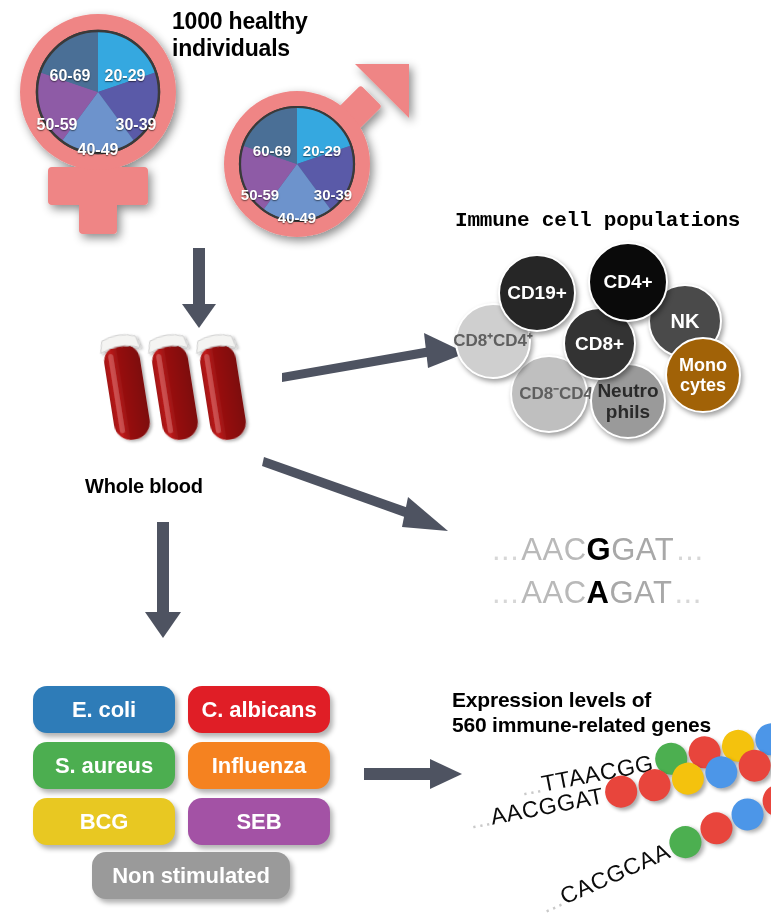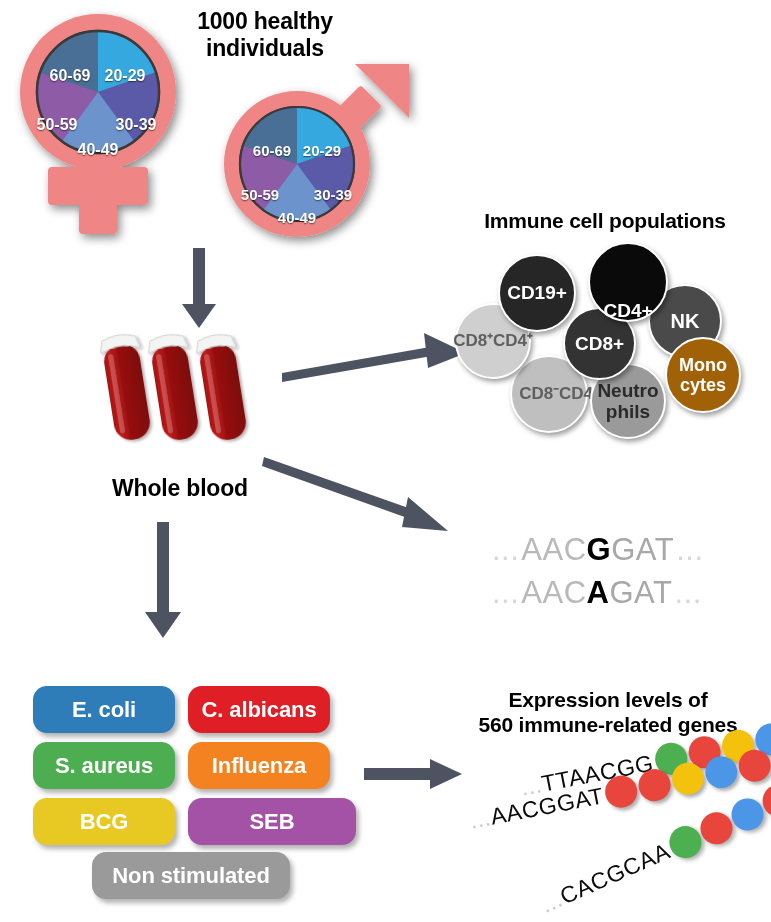--- a/index.html
+++ b/index.html
@@ -10,21 +10,20 @@
     overflow: hidden;
   }
   #stage { position: relative; width: 771px; height: 922px; background:#fff; }
 
   .abs { position: absolute; }
 
   
   .heading {
     font-weight: bold;
     color: #000;
-    text-align: center;
     line-height: 1.18;
     letter-spacing: -0.2px;
   }
 
   
   .gender { position:absolute; }
   .gender svg { display:block; overflow: visible; }
 
   .pie-label {
     position:absolute;
@@ -211,21 +210,21 @@
       </g>
 
       <g transform="rotate(-9 128 62)" filter="url(#tubeShadow)">
         <rect x="110" y="14" width="36" height="96" rx="17" fill="url(#bloodGrad)"></rect>
         <path d="M108,20 q20,-9 40,0 l-3,-12 q-17,-7 -34,0 Z" fill="#f4f4f2" stroke="#cfcfcf" stroke-width="1"></path>
         <rect x="115" y="22" width="5" height="80" rx="2.5" fill="#ffffff" opacity="0.22"></rect>
       </g>
     </svg>
   </div>
 
-  <div class="abs heading" style="left:85px; top:475px; width:190px; font-size:23px;">Whole blood</div>
+  <div class="abs heading" style="left:85px; top:475px; width:190px; font-size:20px;">Whole blood</div>
 
   <div class="arrow" style="left:280px; top:325px;">
     <svg width="190" height="65" viewBox="0 0 190 65">
       <path d="M2,48 L150,22 L152,31 L2,57 Z" fill="#4e5361"></path>
       <path d="M144,8 L186,28 L148,43 Z" fill="#4e5361"></path>
     </svg>
   </div>
 
   <div class="arrow" style="left:262px; top:445px;">
     <svg width="200" height="95" viewBox="0 0 200 95">
@@ -234,33 +233,33 @@
     </svg>
   </div>
 
   <div class="arrow" style="left:142px; top:522px;">
     <svg width="44" height="118" viewBox="0 0 44 118">
       <rect x="15" y="0" width="12" height="92" fill="#4e5361"></rect>
       <path d="M3,90 L39,90 L21,116 Z" fill="#4e5361"></path>
     </svg>
   </div>
 
-  <div class="abs heading" style="left:455px; top:209px; width:300px; font-size:21px;">Immune cell populations</div>
+  <div class="abs heading" style="left:455px; top:209px; width:300px; font-size:21px;font-family:Liberation Mono, monospace;">Immune cell populations</div>
 
   <div class="abs" style="left:0; top:0; width:771px; height:922px; pointer-events:none;">
 
     <div class="cell" style="left:455px; top:303px; width:76px; height:76px; background:#cfcfcf; color:#5f5f5f; font-size:17px; z-index:3;">
       <span style="white-space:pre-line; line-height:1.12;">CD8⁺CD4⁺</span>
     </div>
 
     <div class="cell" style="left:498px; top:254px; width:78px; height:78px; background:#262626; color:#fff; font-size:19px; z-index:5;">
       <span>CD19+</span>
     </div>
 
-    <div class="cell" style="left:588px; top:242px; width:80px; height:80px; background:#0a0a0a; color:#fff; font-size:19px; z-index:7;align-items:flex-end;">
+    <div class="cell" style="left:588px; top:242px; width:80px; height:80px; background:#0a0a0a; color:#fff; font-size:19px; z-index:7;">
       <span>CD4+</span>
     </div>
 
     <div class="cell" style="left:648px; top:284px; width:74px; height:74px; background:#4a4a4a; color:#fff; font-size:20px; z-index:4;">
       <span>NK</span>
     </div>
 
     <div class="cell" style="left:563px; top:307px; width:73px; height:73px; background:#333333; color:#fff; font-size:19px; z-index:6;">
       <span>CD8+</span>
     </div>
@@ -305,21 +304,21 @@
   </div>
   <div class="stim" style="left:33px; top:742px; width:142px; height:47px; background:#4cae50;">
     <span>S. aureus</span>
   </div>
   <div class="stim" style="left:188px; top:742px; width:142px; height:47px; background:#f58220;">
     <span>Influenza</span>
   </div>
   <div class="stim" style="left:33px; top:798px; width:142px; height:47px; background:#e8c822;">
     <span>BCG</span>
   </div>
-  <div class="stim" style="left:188px; top:798px; width:168px; height:47px; background:#a352a5;">
+  <div class="stim" style="left:188px; top:798px; width:142px; height:47px; background:#a352a5;">
     <span>SEB</span>
   </div>
   <div class="stim" style="left:92px; top:852px; width:198px; height:47px; background:#9a9a9a;">
     <span>Non stimulated</span>
   </div>
 
   <div class="arrow" style="left:364px; top:755px;">
     <svg width="100" height="40" viewBox="0 0 100 40">
       <rect x="0" y="13" width="72" height="12" fill="#4e5361"></rect>
       <path d="M66,4 L98,19 L66,34 Z" fill="#4e5361"></path>

